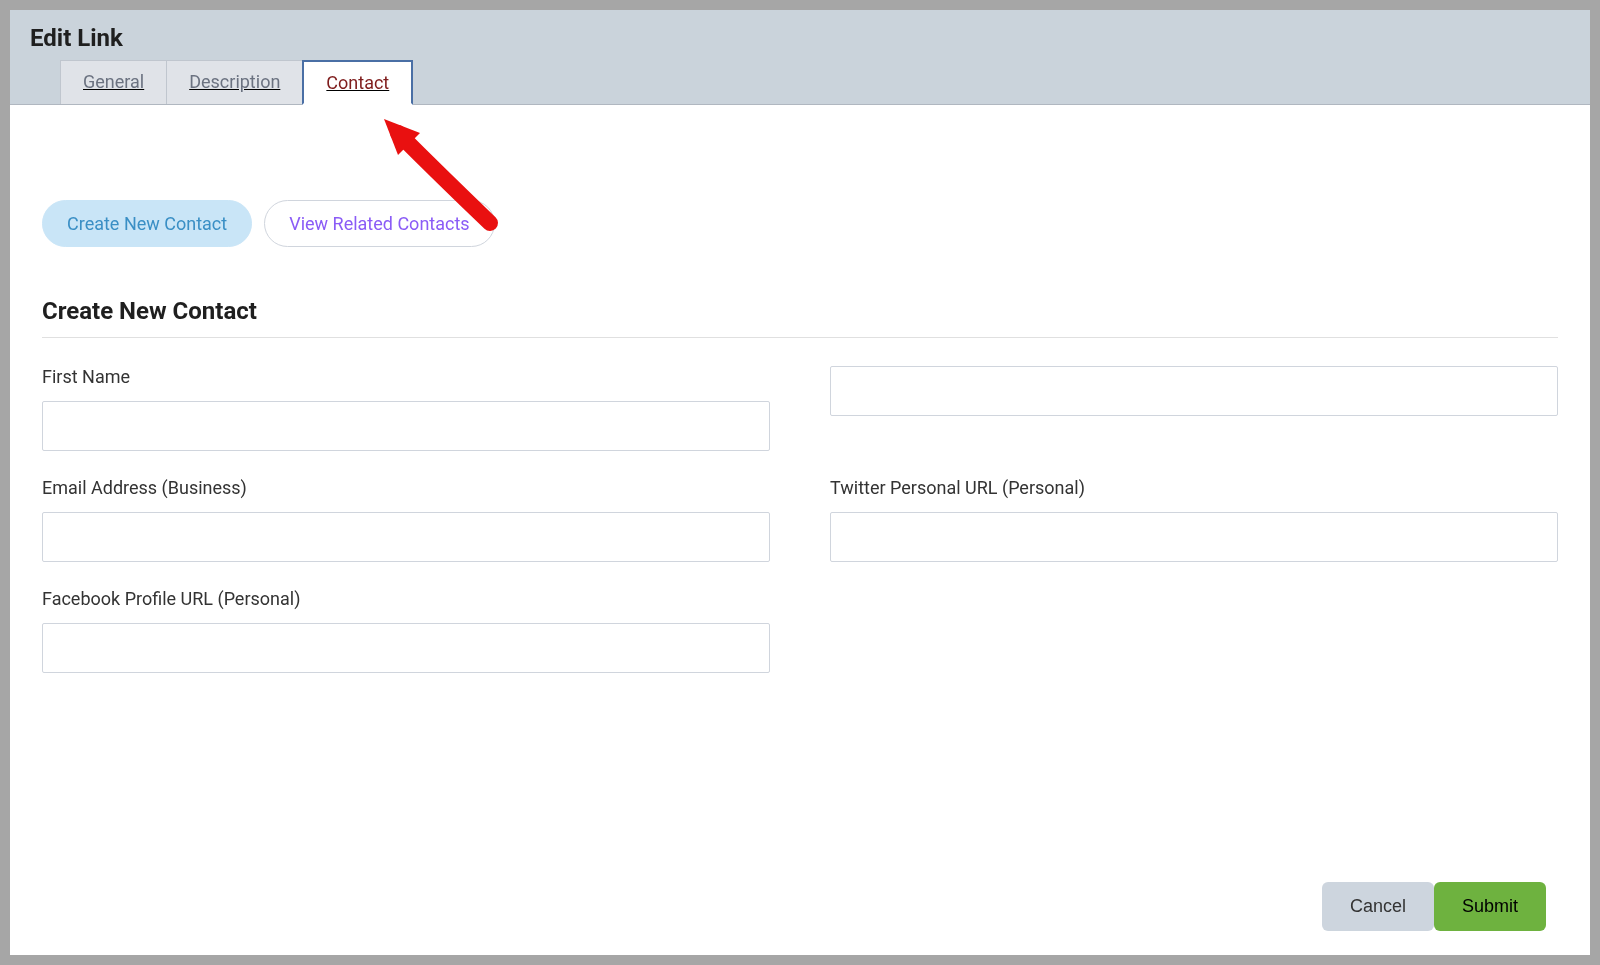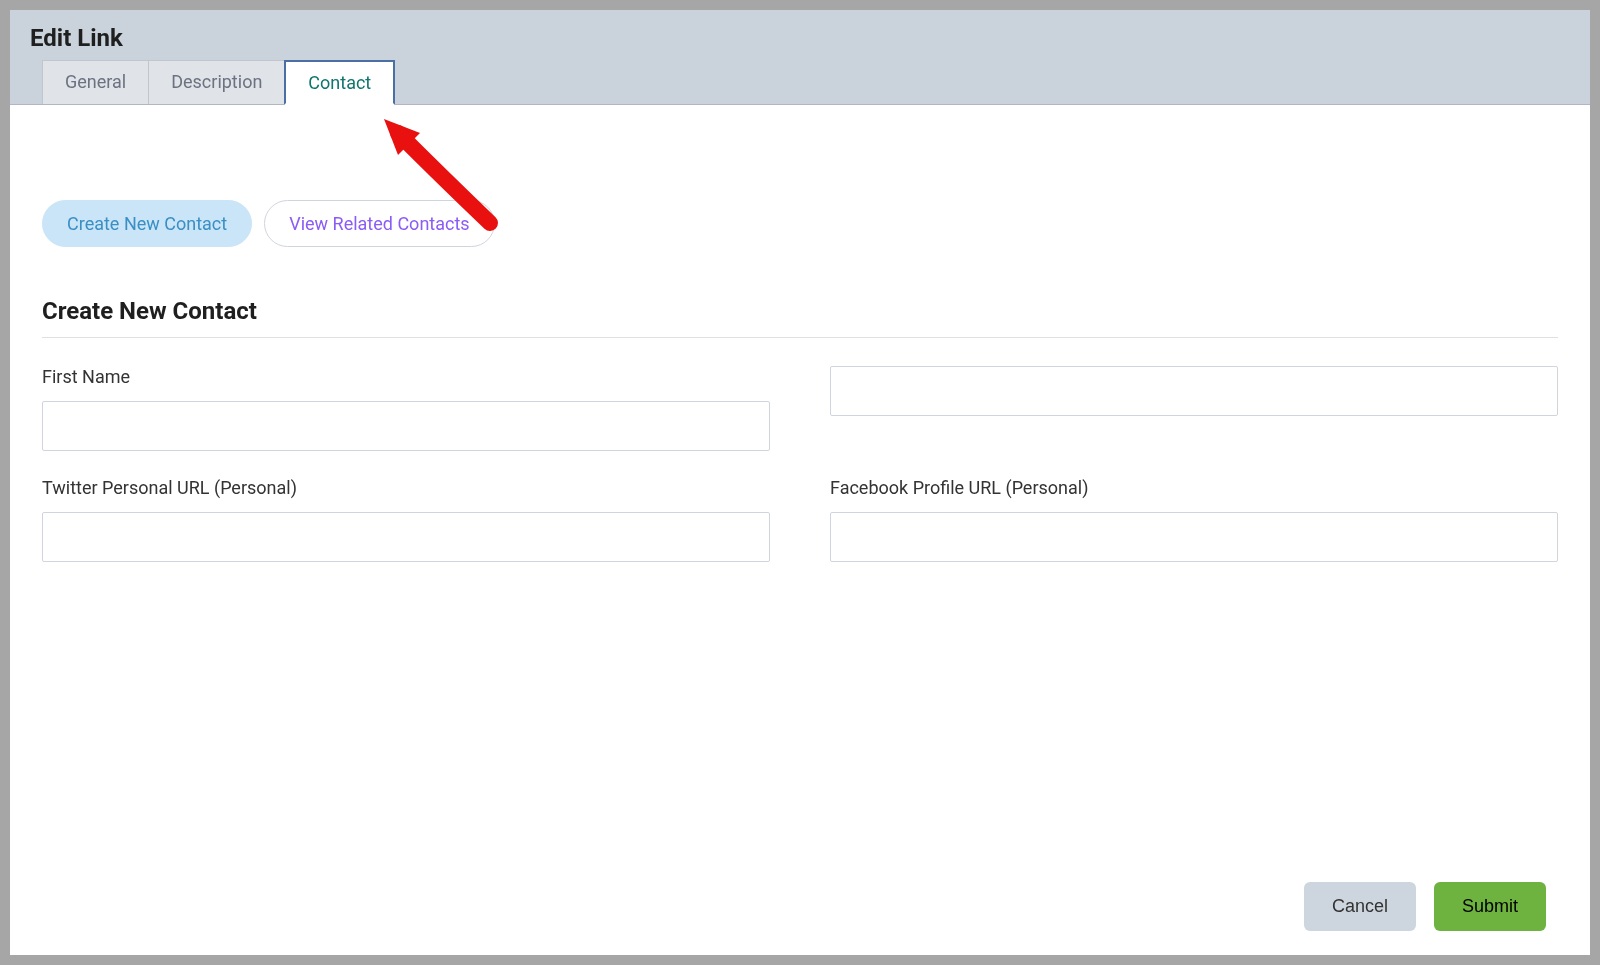--- a/index.html
+++ b/index.html
@@ -27,35 +27,36 @@
       border-bottom: 1px solid #b0b7c0;
     }
     .dialog-title {
       font-size: 24px;
       font-weight: 700;
       color: #1f1f1f;
       padding: 14px 20px 8px 20px;
     }
     .tabs {
       display: flex;
-      padding-left: 32px;
+      padding-left: 50px;
+      text-decoration: underline;
     }
     .tab {
       padding: 10px 22px;
       font-size: 18px;
       color: #6b7280;
       background: #e0e3e8;
       border: 1px solid #c0c6ce;
       border-bottom: none;
       cursor: pointer;
       margin-right: -1px;
     }
     .tab.active {
       background: #ffffff;
-      color: #0f766e;
+      color: #7f1d1d;
       border: 2px solid #4a6fa5;
       border-bottom: 2px solid #ffffff;
       position: relative;
       z-index: 2;
       margin-bottom: -1px;
     }
     .content {
       padding: 30px 32px;
       background: #fff;
       position: relative;
@@ -110,21 +111,20 @@
       background: #fff;
       font-size: 16px;
       padding: 0 12px;
       border-radius: 2px;
     }
     .footer {
       position: absolute;
       bottom: 24px;
       right: 44px;
       display: flex;
-      gap: 18px;
     }
     .btn {
       padding: 14px 28px;
       font-size: 18px;
       border-radius: 6px;
       cursor: pointer;
       border: none;
     }
     .btn-cancel {
       background: #cdd5de;
@@ -175,20 +175,24 @@
 
     <div class="form-grid">
       <div>
         <label class="field-label">First Name</label>
         <input type="text" class="field-input" style="">
       </div>
       <div>
         <input type="text" class="field-input" style="">
       </div>
       <div>
+        <label class="field-label">Email Address (Business)</label>
+        <input type="text" class="field-input" style="">
+      </div>
+      <div>
         <label class="field-label">Twitter Personal URL (Personal)</label>
         <input type="text" class="field-input" style="">
       </div>
       <div>
         <label class="field-label">Facebook Profile URL (Personal)</label>
         <input type="text" class="field-input" style="">
       </div>
     </div>
   </div>
 

